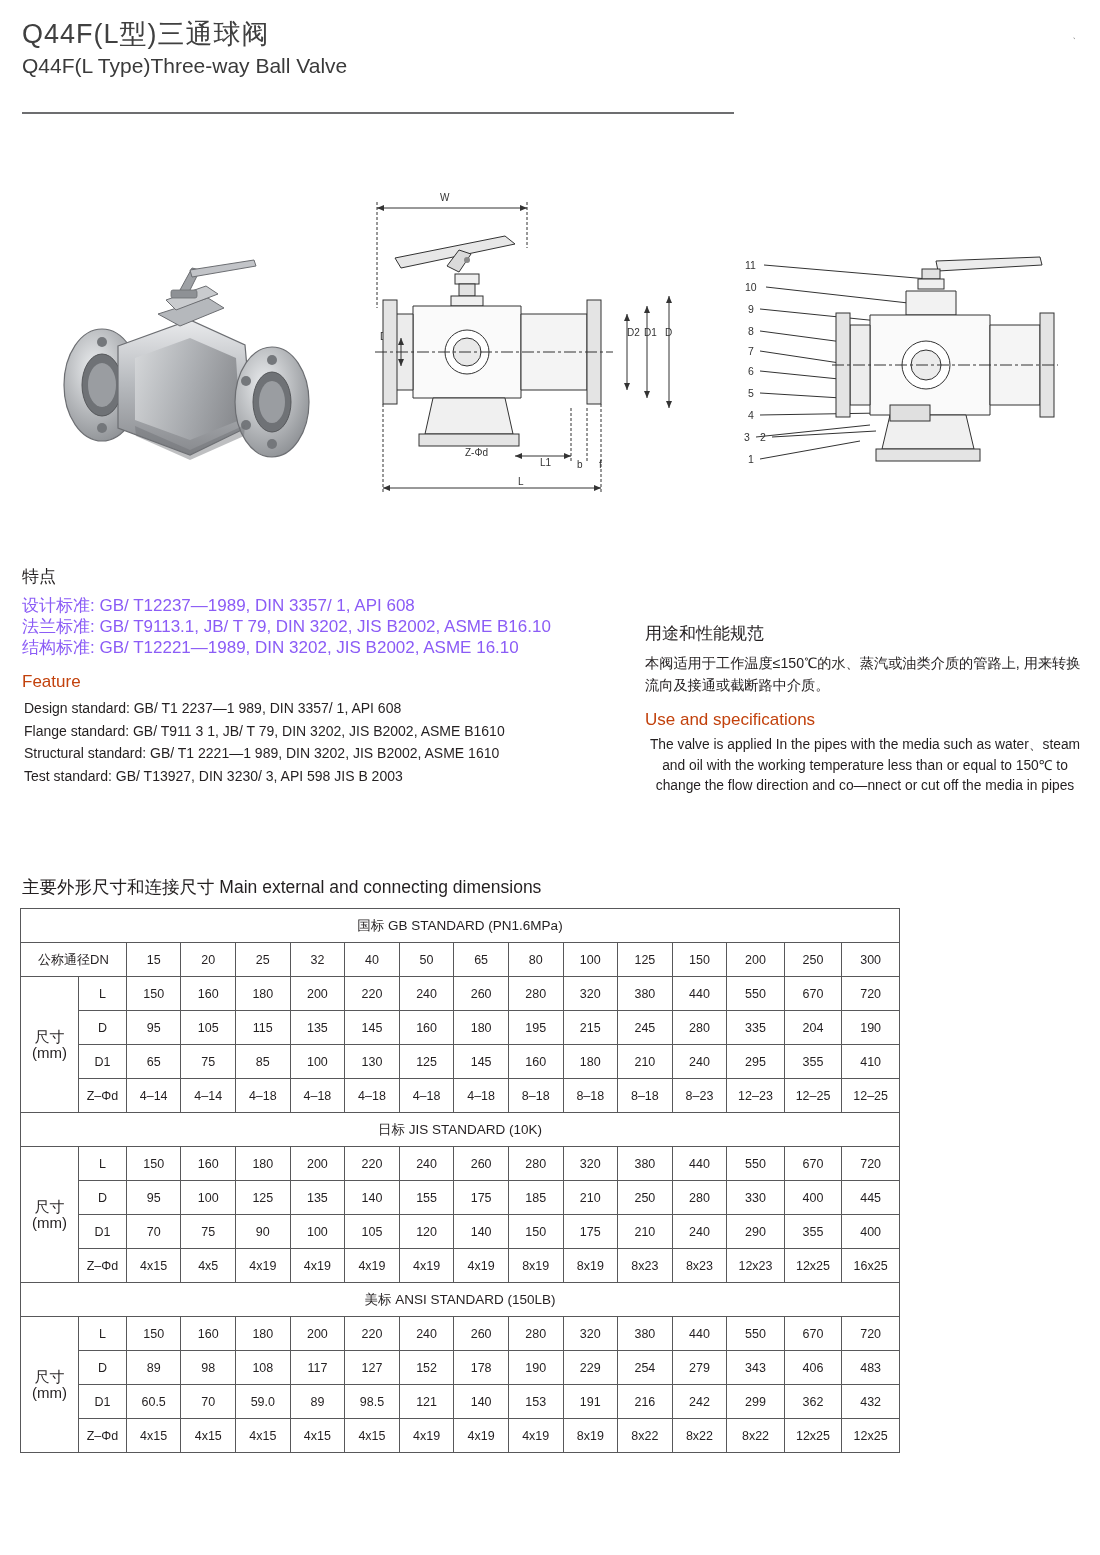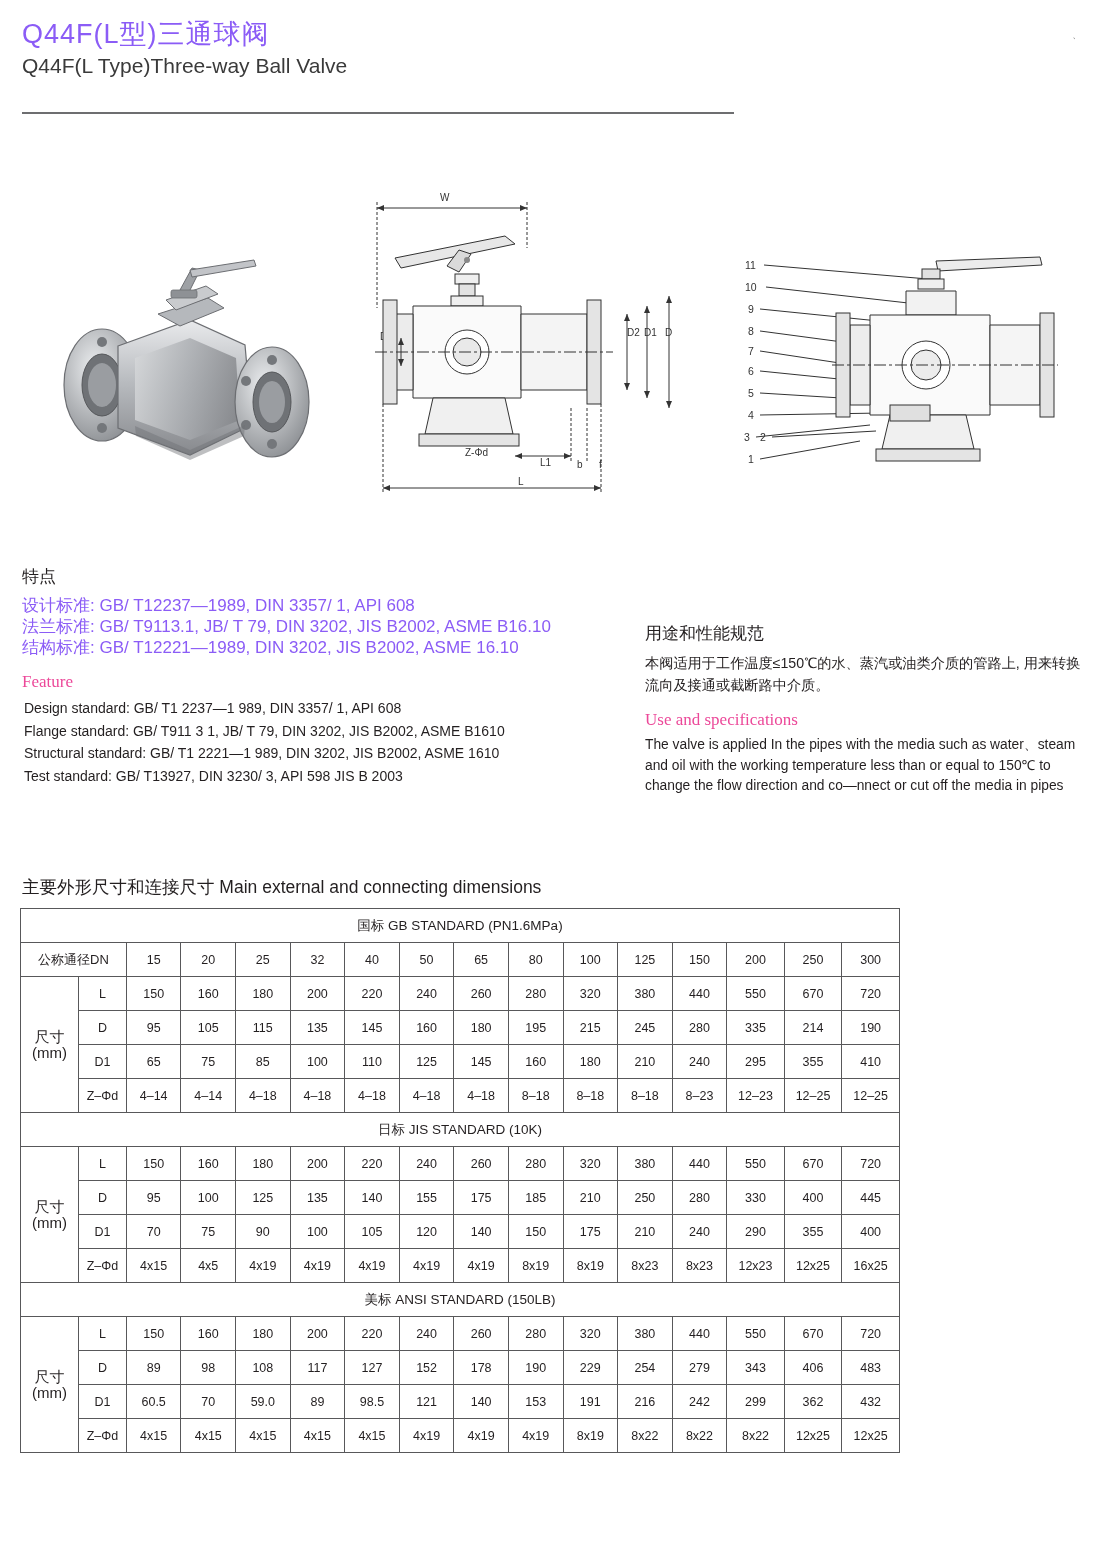--- a/index.html
+++ b/index.html
@@ -26,21 +26,21 @@
   
   .header {
     position: absolute;
     left: 22px;
     top: 18px;
     width: 720px;
   }
   .title-cn {
     font-size: 27px;
     letter-spacing: 1px;
-    color: #8b5cf6;
+    color: #404040;
     line-height: 1.25;
     white-space: nowrap;
   }
   .title-en {
     font-size: 21px;
     color: #3a3a3a;
     line-height: 1.3;
     white-space: nowrap;
   }
   .header-rule {
@@ -85,24 +85,23 @@
     margin-bottom: 7px;
   }
   .spec-line {
     font-size: 17px;
     line-height: 21px;
     color: #8b5cf6;
     white-space: nowrap;
   }
   .sec-h-en {
     font-size: 17px;
-    color: #ec4899;
+    color: #c2410c;
     margin-top: 14px;
     margin-bottom: 5px;
-    font-family: Liberation Serif, serif;
   }
   .spec-line-en {
     font-size: 14px;
     line-height: 22.5px;
     color: #231f20;
     white-space: nowrap;
     padding-left: 2px;
   }
 
   
@@ -114,20 +113,21 @@
   }
   .use-body-cn {
     font-size: 14.2px;
     line-height: 22px;
     color: #231f20;
   }
   .use-body-en {
     font-size: 13.8px;
     line-height: 20.5px;
     color: #231f20;
+    text-align: center;
   }
 
   
   .table-title {
     position: absolute;
     left: 22px;
     top: 875px;
     font-size: 17.5px;
     color: #231f20;
   }
@@ -422,30 +422,30 @@
           <td class="val-col">115</td>
           <td class="val-col">135</td>
           <td class="val-col">145</td>
           <td class="val-col">160</td>
           <td class="val-col">180</td>
           <td class="val-col">195</td>
           <td class="val-col">215</td>
           <td class="val-col">245</td>
           <td class="val-col">280</td>
           <td class="val-col">335</td>
-          <td class="val-col">214</td>
+          <td class="val-col">204</td>
           <td class="val-col">190</td>
         </tr>
         <tr>
           <td class="rowlab">D1</td>
           <td class="val-col">65</td>
           <td class="val-col">75</td>
           <td class="val-col">85</td>
           <td class="val-col">100</td>
-          <td class="val-col">110</td>
+          <td class="val-col">130</td>
           <td class="val-col">125</td>
           <td class="val-col">145</td>
           <td class="val-col">160</td>
           <td class="val-col">180</td>
           <td class="val-col">210</td>
           <td class="val-col">240</td>
           <td class="val-col">295</td>
           <td class="val-col">355</td>
           <td class="val-col">410</td>
         </tr>

